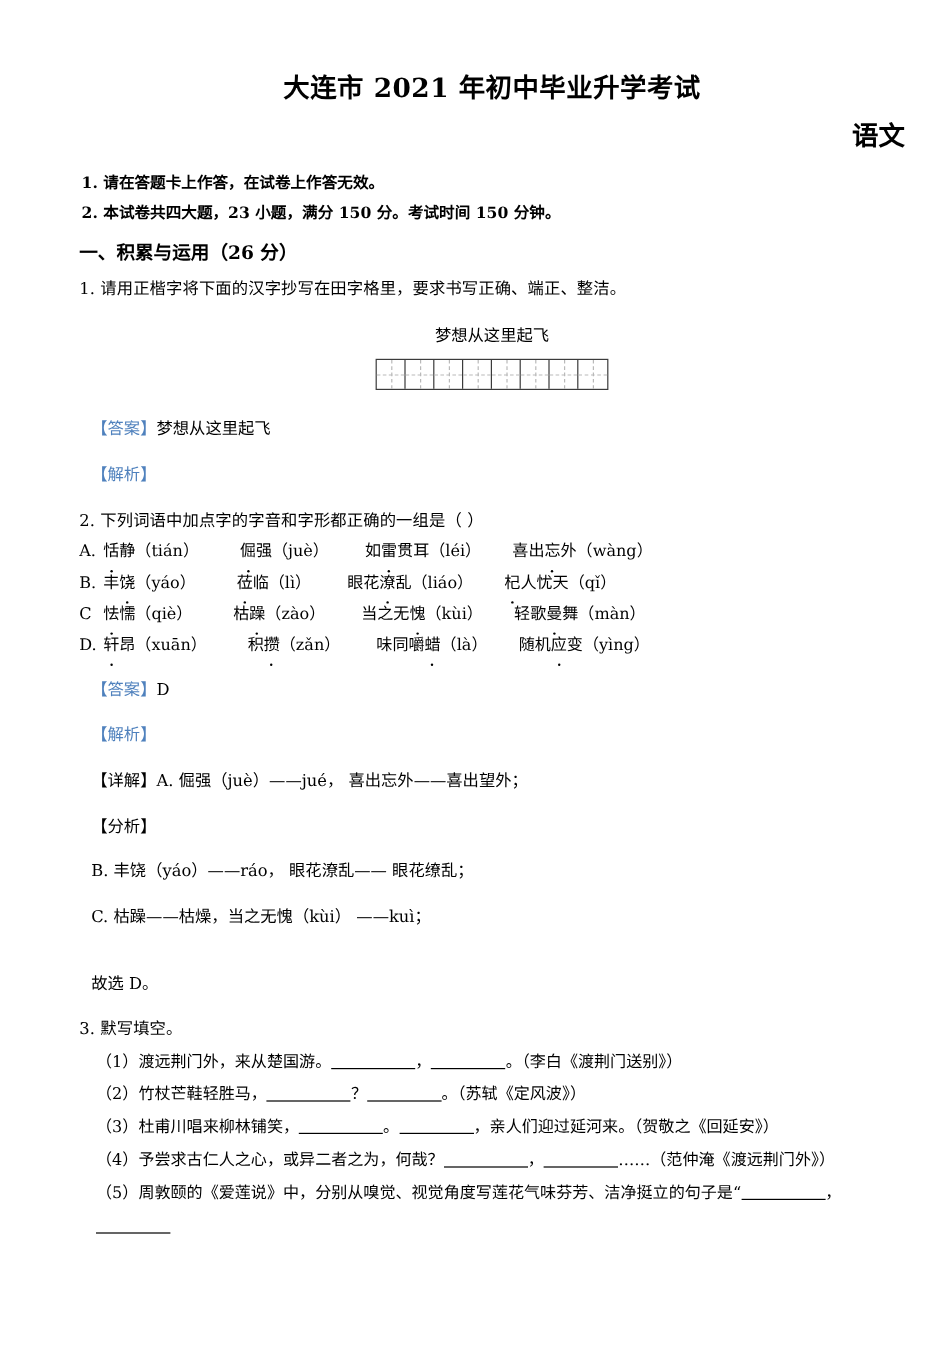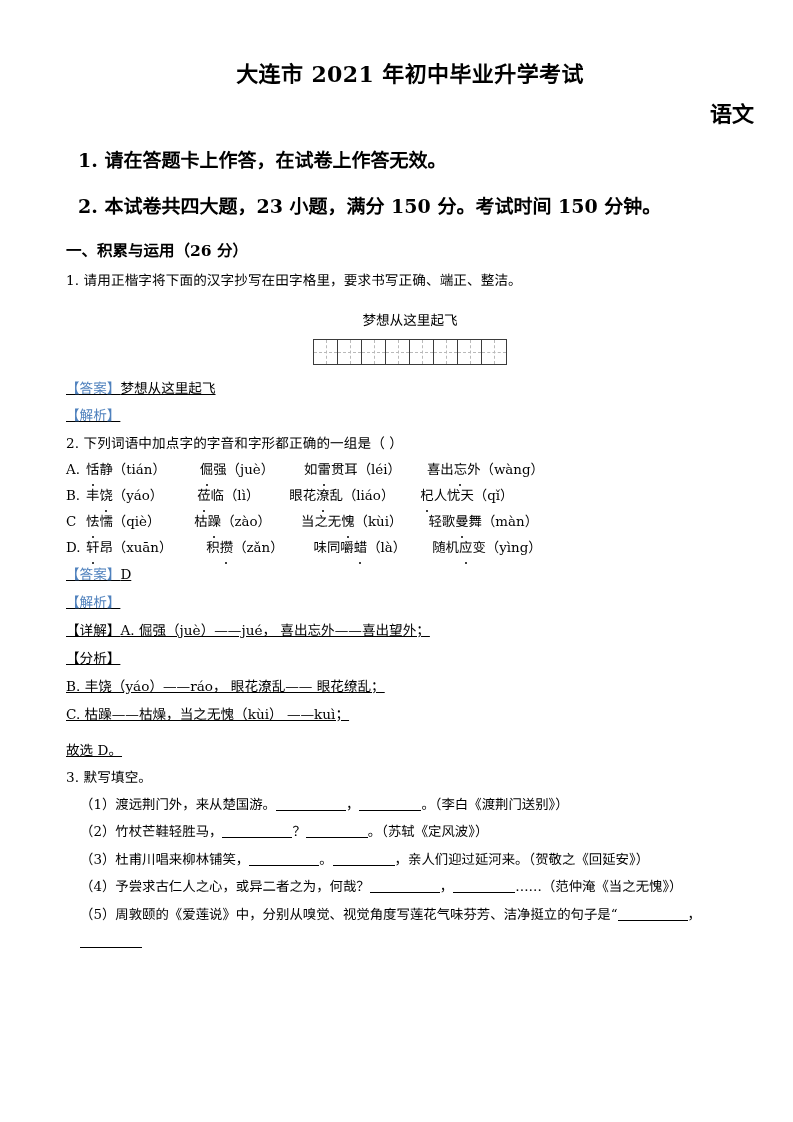--- a/index.html
+++ b/index.html
@@ -48,24 +48,24 @@
   }
 
   
   .notice-head {
     font-size: 14.5px;
     font-weight: bold;
     line-height: 1.75;
     margin: 2px 0 0 0;
   }
   .notice-line {
-    font-size: 19px;
+    font-size: 13px;
     font-weight: bold;
     line-height: 1.78;
-    margin: 12px;
+    margin: 2px;
   }
 
   
   .section-head {
     font-size: 15.5px;
     font-weight: bold;
     line-height: 1.9;
     margin: 6px 0 2px 0;
   }
 
@@ -78,22 +78,21 @@
   }
   .spacer-sm { height: 8px; }
 
   
   .marker-blue {
     color: #4f81bd;
   }
   .ans-line {
     font-size: 13.6px;
     line-height: 2.05;
-    margin: 0;
-    text-decoration: underline;
+    margin: 10px;
   }
 
   
   .grid-caption {
     text-align: center;
     font-size: 13.6px;
     line-height: 1.9;
     margin: 6px 0 5px 0;
   }
   .grid-wrap {
@@ -260,18 +259,18 @@
     <div class="spacer-sm"></div>
 
     <div class="ans-line">故选 D。</div>
 
     <div class="q-line">3. 默写填空。</div>
 
     <div id="fill-items">
         <div class="sub-q"><span>（1）</span><span>渡远荆门外，来从楚国游。</span><span class="blank blank-lg"></span><span>，</span><span class="blank blank-md"></span><span>。（李白《渡荆门送别》）</span></div>
         <div class="sub-q"><span>（2）</span><span>竹杖芒鞋轻胜马，</span><span class="blank blank-lg"></span><span>？</span><span class="blank blank-md"></span><span>。（苏轼《定风波》）</span></div>
         <div class="sub-q"><span>（3）</span><span>杜甫川唱来柳林铺笑，</span><span class="blank blank-lg"></span><span>。</span><span class="blank blank-md"></span><span>，亲人们迎过延河来。（贺敬之《回延安》）</span></div>
-        <div class="sub-q"><span>（4）</span><span>予尝求古仁人之心，或异二者之为，何哉？</span><span class="blank blank-lg"></span><span>，</span><span class="blank blank-md"></span><span>……（范仲淹《当之无愧》）</span></div>
+        <div class="sub-q"><span>（4）</span><span>予尝求古仁人之心，或异二者之为，何哉？</span><span class="blank blank-lg"></span><span>，</span><span class="blank blank-md"></span><span>……（范仲淹《渡远荆门外》）</span></div>
         <div class="sub-q"><span>（5）</span><span>周敦颐的《爱莲说》中，分别从嗅觉、视觉角度写莲花气味芬芳、洁净挺立的句子是“</span><span class="blank blank-lg"></span><span>，</span><span class="blank blank-md"></span><span></span></div>
       </div>
 
   </div>
 </div>
 
 </body></html>

